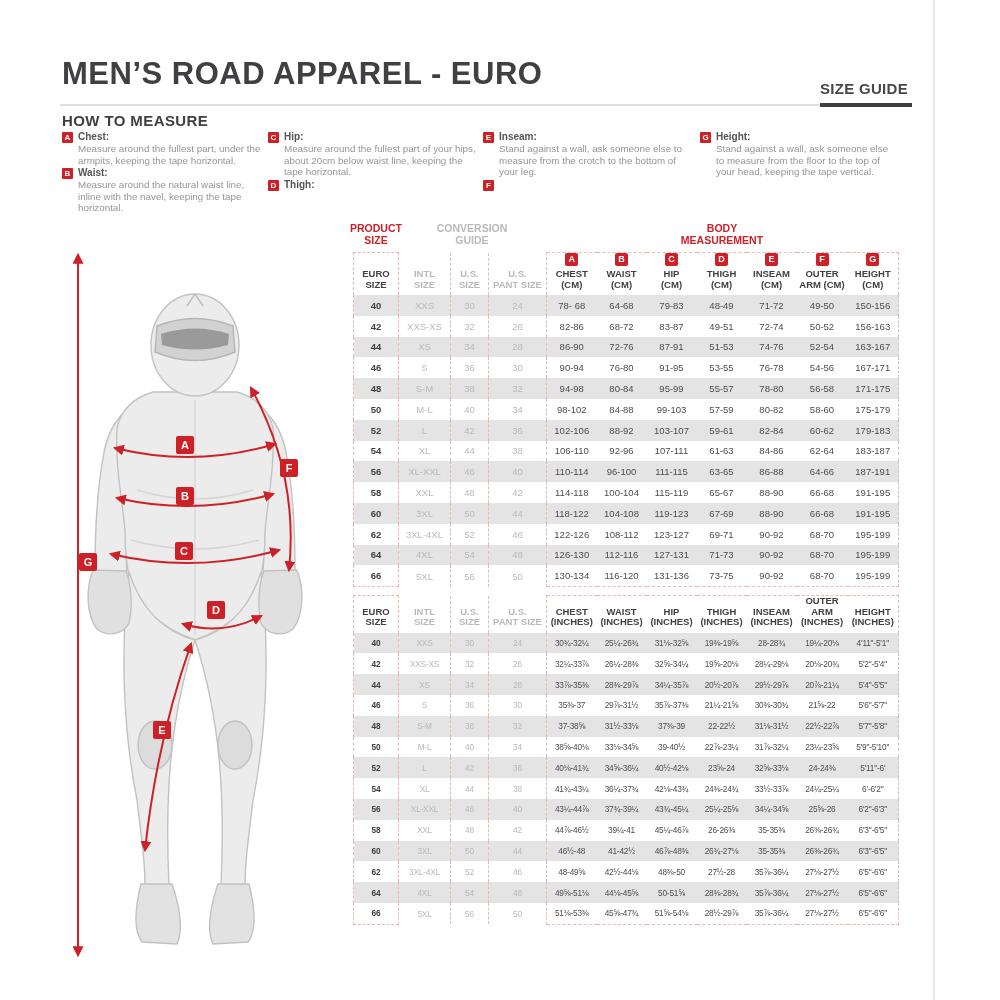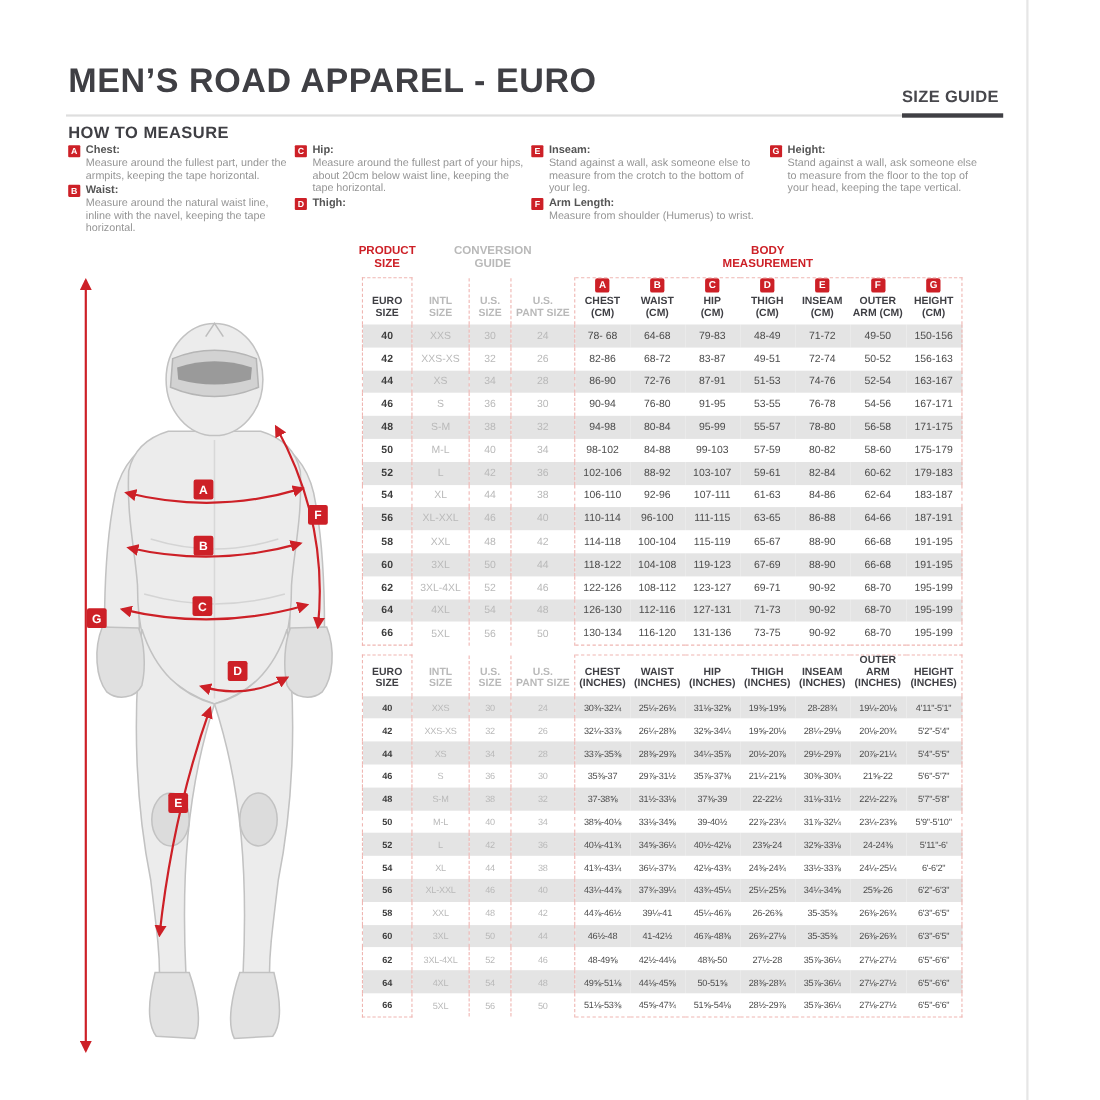--- a/index.html
+++ b/index.html
@@ -26,21 +26,21 @@
   .m-col:nth-child(1){left:62px;width:202px;}
   .m-col:nth-child(2){left:268px;width:214px;}
   .m-col:nth-child(3){left:483px;width:214px;}
   .m-col:nth-child(4){left:700px;width:192px;}
   .mi{display:flex;gap:5px;margin-bottom:1px;}
   .mi .badge{flex:0 0 11px;width:11px;height:11px;background:var(--red);color:#fff;font-size:8px;font-weight:bold;line-height:11px;text-align:center;border-radius:1px;margin-top:1px;}
   .mi-title{font-size:10px;font-weight:bold;color:#555;line-height:12px;}
   .mi-text{font-size:9.8px;color:#959595;line-height:11.5px;}
 
   
-  #size-table{position:absolute;left:329px;top:222px;width:545px;}
+  #size-table{position:absolute;left:353px;top:222px;width:545px;}
   .group-row{position:relative;height:30px;}
   .g-label{position:absolute;top:0;text-align:center;font-size:10.5px;font-weight:bold;line-height:12px;white-space:pre-line;}
   .gl-product{left:-20px;width:86px;color:var(--red);}
   .gl-conv{left:45px;width:148px;color:var(--gray);}
   .gl-body{left:193px;width:352px;color:var(--red);}
 
   table{border-collapse:collapse;table-layout:fixed;width:545px;}
   th,td{padding:0;text-align:center;overflow:visible;}
   th{vertical-align:bottom;padding-bottom:5px;font-size:9.5px;line-height:10.5px;font-weight:bold;color:#3f3f44;}
   .hlines{white-space:pre-line;}
@@ -105,24 +105,20 @@
       <div class="m-col">
         <div class="mi">
           <span class="badge">E</span>
           <div class="mi-body">
             <div class="mi-title">Inseam:</div>
             <div class="mi-text">Stand against a wall, ask someone else to measure from the crotch to the bottom of your leg.</div>
           </div>
         </div>
         <div class="mi">
           <span class="badge">F</span>
-          <div class="mi-body">
-            <div class="mi-title">Arm Length:</div>
-            <div class="mi-text">Measure from shoulder (Humerus) to wrist.</div>
-          </div>
         </div>
       </div>
       <div class="m-col">
         <div class="mi">
           <span class="badge">G</span>
           <div class="mi-body">
             <div class="mi-title">Height:</div>
             <div class="mi-text">Stand against a wall, ask someone else to measure from the floor to the top of your head, keeping the tape vertical.</div>
           </div>
         </div>

